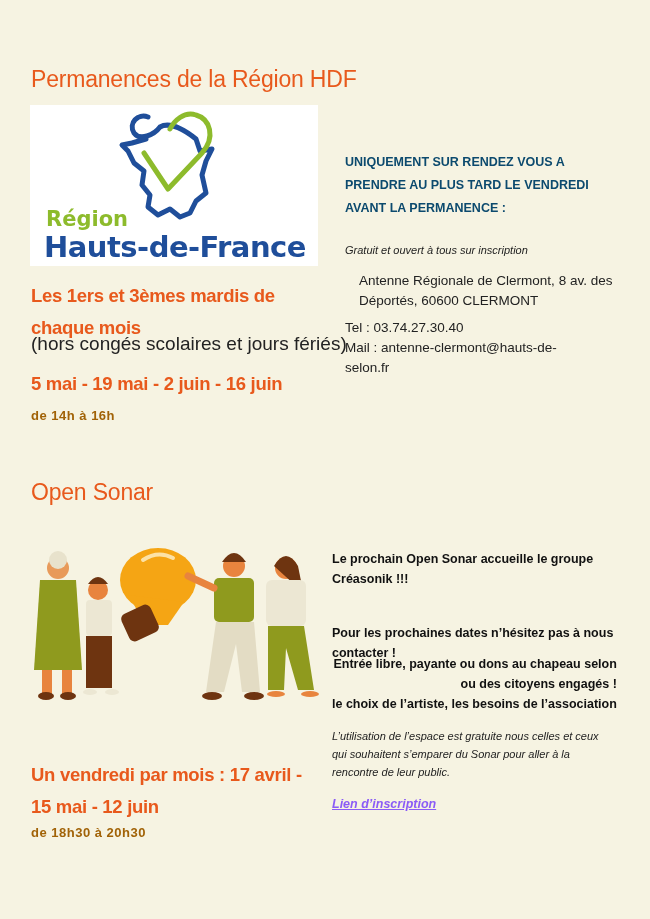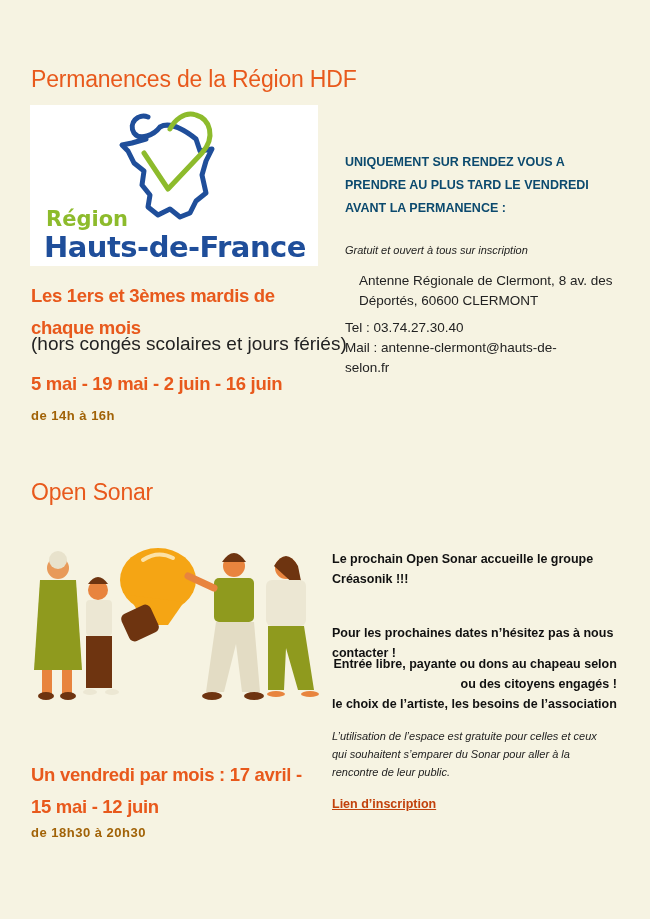--- a/index.html
+++ b/index.html
@@ -5,21 +5,21 @@
   html,body{margin:0;padding:0;}
   body{width:650px;height:919px;background:#f6f3e2;font-family:"Liberation Sans",sans-serif;color:#1c1c1c;position:relative;overflow:hidden;}
   .abs{position:absolute;}
   .h1{color:#e8591c;font-size:23px;font-weight:normal;margin:0;letter-spacing:-0.2px;}
   .orange-bold{color:#e8591c;font-weight:bold;font-size:18.5px;line-height:32px;letter-spacing:-0.3px;}
   .hours{font-family:Liberation Sans, sans-serif;font-weight:bold;font-size:13px;color:#a16207;letter-spacing:0.5px;}
   .caps{font-weight:bold;font-size:12.5px;line-height:23px;color:#0c4a6e;}
   .ital{font-style:italic;font-size:11px;line-height:18px;color:#222;}
   .body{font-size:13.5px;line-height:20px;color:#222;}
   .bold13{font-weight:bold;font-size:12.5px;line-height:20px;color:#111;}
-  .link{color:#c2410c;font-weight:bold;font-size:12.5px;text-decoration:underline;}
+  .link{color:#8b5cf6;font-weight:bold;font-size:12.5px;text-decoration:underline;font-style:italic;}
   .logo-box{background:#ffffff;}
 </style>
 </head>
 <body>
 
 <h1 class="h1 abs" style="left:31px;top:66px;">Permanences de la Région HDF</h1>
 
 <div class="abs logo-box" style="left:30px;top:105px;width:288px;height:161px;">
   <svg width="288" height="161" viewBox="0 0 288 161">
 
@@ -101,21 +101,21 @@
 <div class="abs bold13" style="left:332px;top:602px;margin-top:21px;">
   <div>Pour les prochaines dates n’hésitez pas à nous</div>
   <div>contacter !</div>
 </div>
 <div class="abs bold13" style="left:332px;top:654px;text-align:right;">
   <div>Entrée libre, payante ou dons au chapeau selon</div>
   <div>ou des citoyens engagés !</div>
   <div>le choix de l’artiste, les besoins de l’association</div>
 </div>
 <div class="abs ital" style="left:332px;top:727px;">
-  <div>L’utilisation de l’espace est gratuite pour celles et ceux</div>
+  <div>L’utilisation de l’espace est gratuite nous celles et ceux</div>
   <div>qui souhaitent s’emparer du Sonar pour aller à la</div>
   <div>rencontre de leur public.</div>
 </div>
 <a class="abs link" style="left:332px;top:797px;" href="#">Lien d’inscription</a>
 
 <div class="abs orange-bold" style="left:31px;top:759px;">
   <div>Un vendredi par mois : 17 avril -</div>
   <div>15 mai - 12 juin</div>
 </div>
 <div class="abs hours" style="left:31px;top:825px;">de 18h30 à 20h30</div>

